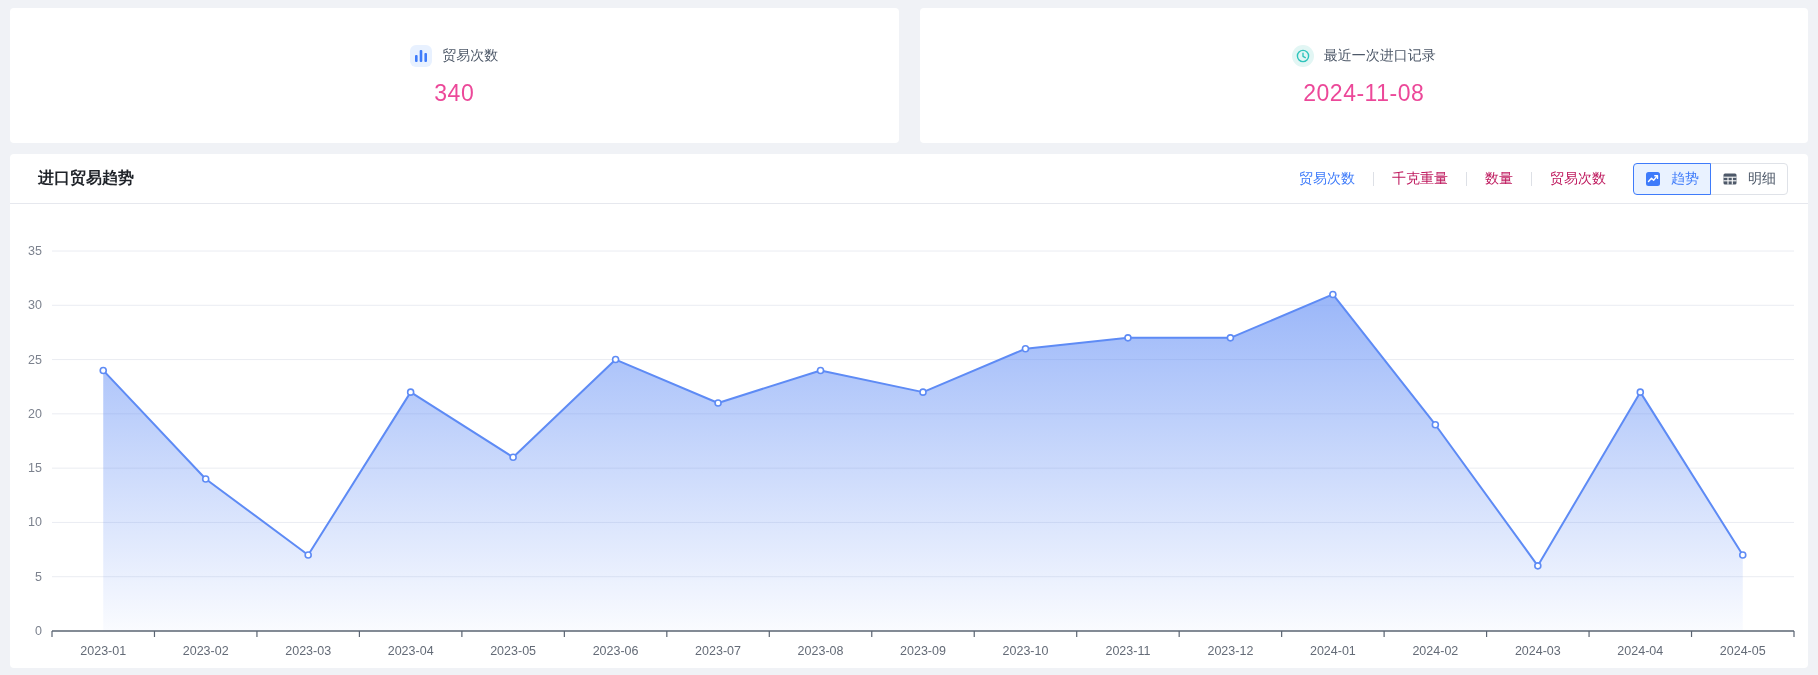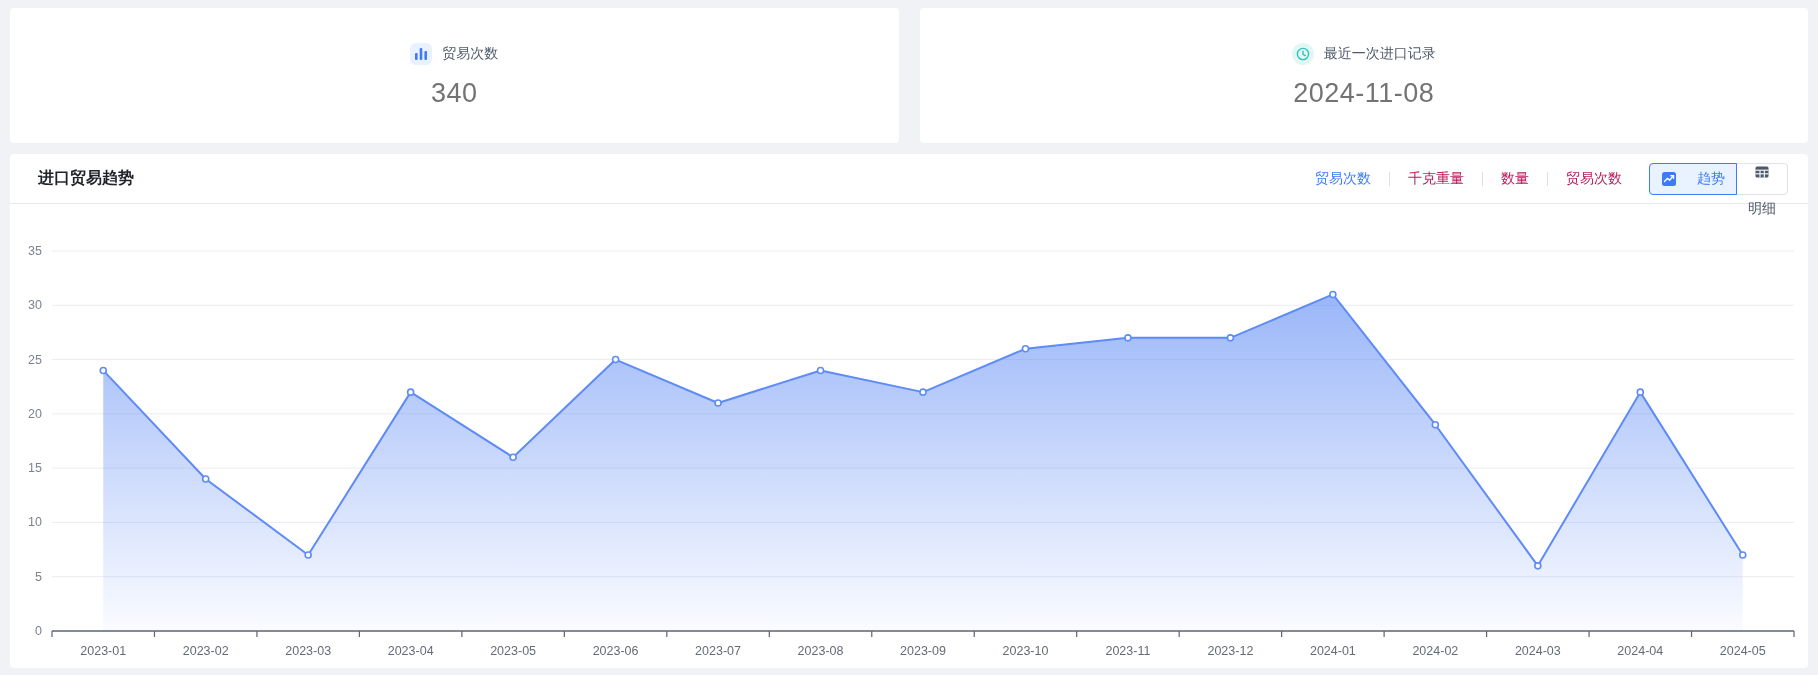--- a/index.html
+++ b/index.html
@@ -7,39 +7,39 @@
     width:1818px;height:675px;position:relative;overflow:hidden;
     background:#f0f2f6;
     font-family:"Liberation Sans", sans-serif;
     -webkit-font-smoothing:antialiased;
   }
   
   .stats-row{position:absolute;left:10px;top:8px;width:1798px;height:135px;display:flex;gap:21px;}
   .stat-card{flex:1;background:#ffffff;border-radius:4px;display:flex;flex-direction:column;align-items:center;justify-content:center;}
   .stat-head{display:flex;align-items:center;gap:10px;height:22px;margin-bottom:13px;}
   .stat-label{font-size:14px;color:#4e5969;}
-  .stat-value{font-size:27px;color:#737373;letter-spacing:.5px;}
+  .stat-value{font-size:23px;color:#ec4899;letter-spacing:.5px;}
   .icon-badge{width:22px;height:22px;display:flex;align-items:center;justify-content:center;flex:0 0 auto;}
   .icon-badge.square{border-radius:6px;background:#e8f1ff;}
   .icon-badge.circle-orange{border-radius:50%;background:#fff3e6;}
   .icon-badge.circle-teal{border-radius:50%;background:#e2f6f4;}
   
   .chart-card{position:absolute;left:10px;top:154px;width:1798px;height:514px;background:#ffffff;border-radius:4px;}
   .chart-header{height:50px;display:flex;align-items:center;justify-content:space-between;
     padding:0 20px 0 28px;border-bottom:1px solid #e6e8ee;box-sizing:border-box;}
   .chart-title{font-size:16px;font-weight:700;color:#1f2329;}
   .chart-controls{display:flex;align-items:center;}
   .metric-tab{font-size:14px;color:#be185d;cursor:pointer;white-space:nowrap;}
   .metric-tab.active{color:#3e7bfa;}
   .tab-sep{width:1px;height:14px;background:#dde0e6;margin:0 18px;}
   .toggle-group{display:flex;margin-left:27px;}
-  .toggle-btn{height:32px;box-sizing:border-box;display:flex;align-items:center;gap:20px;
+  .toggle-btn{height:32px;box-sizing:border-box;display:flex;align-items:center;gap:10px;
     padding:0 11px;font-size:14px;background:#fff;border:1px solid #dfe2e8;color:#4e5969;cursor:pointer;}
   .toggle-btn.first{border-radius:4px 0 0 4px;}
-  .toggle-btn.last{border-radius:0 4px 4px 0;margin-left:-1px;flex-direction:column;}
+  .toggle-btn.last{border-radius:0 4px 4px 0;margin-left:-1px;}
   .toggle-btn.active{background:#e9f2ff;border-color:#3e7bfa;color:#3e7bfa;position:relative;z-index:1;}
   .chart-body{position:absolute;left:0;top:51px;width:1798px;height:463px;}
   svg text{font-family:"Liberation Sans", sans-serif;}
 </style>
 </head>
 <body>
 
 <div class="stats-row">
 
   <div class="stat-card">

